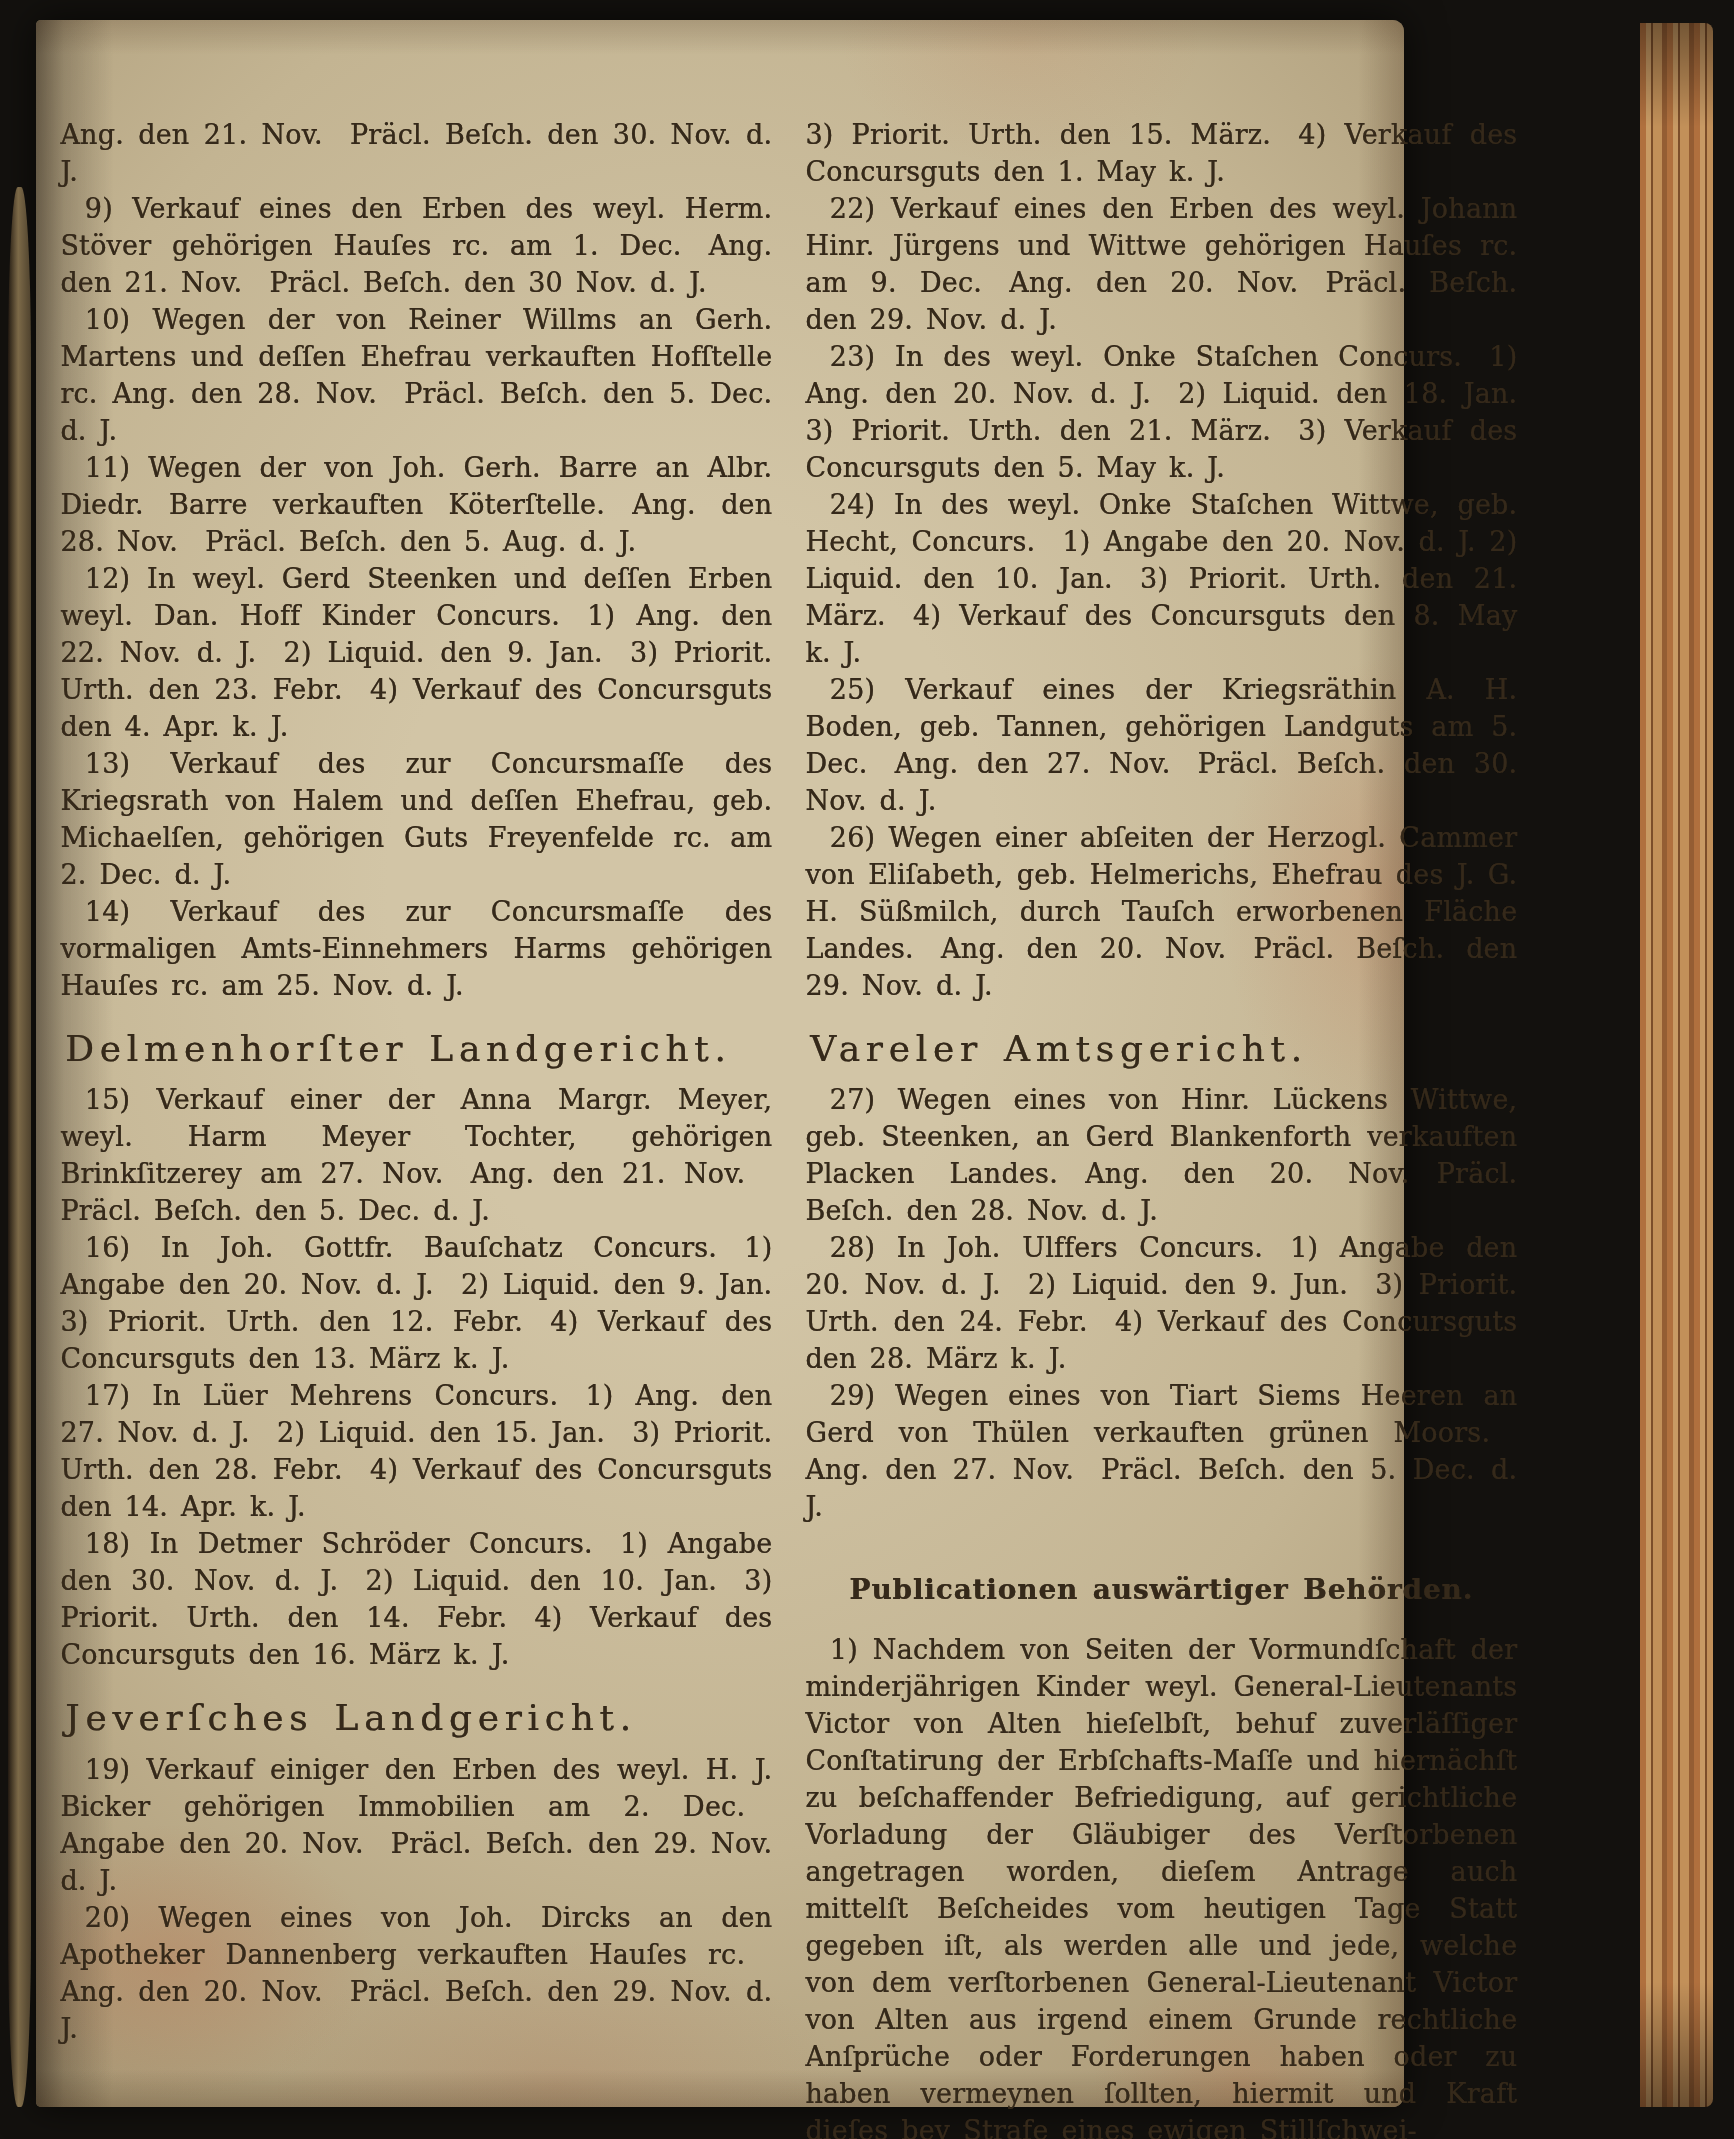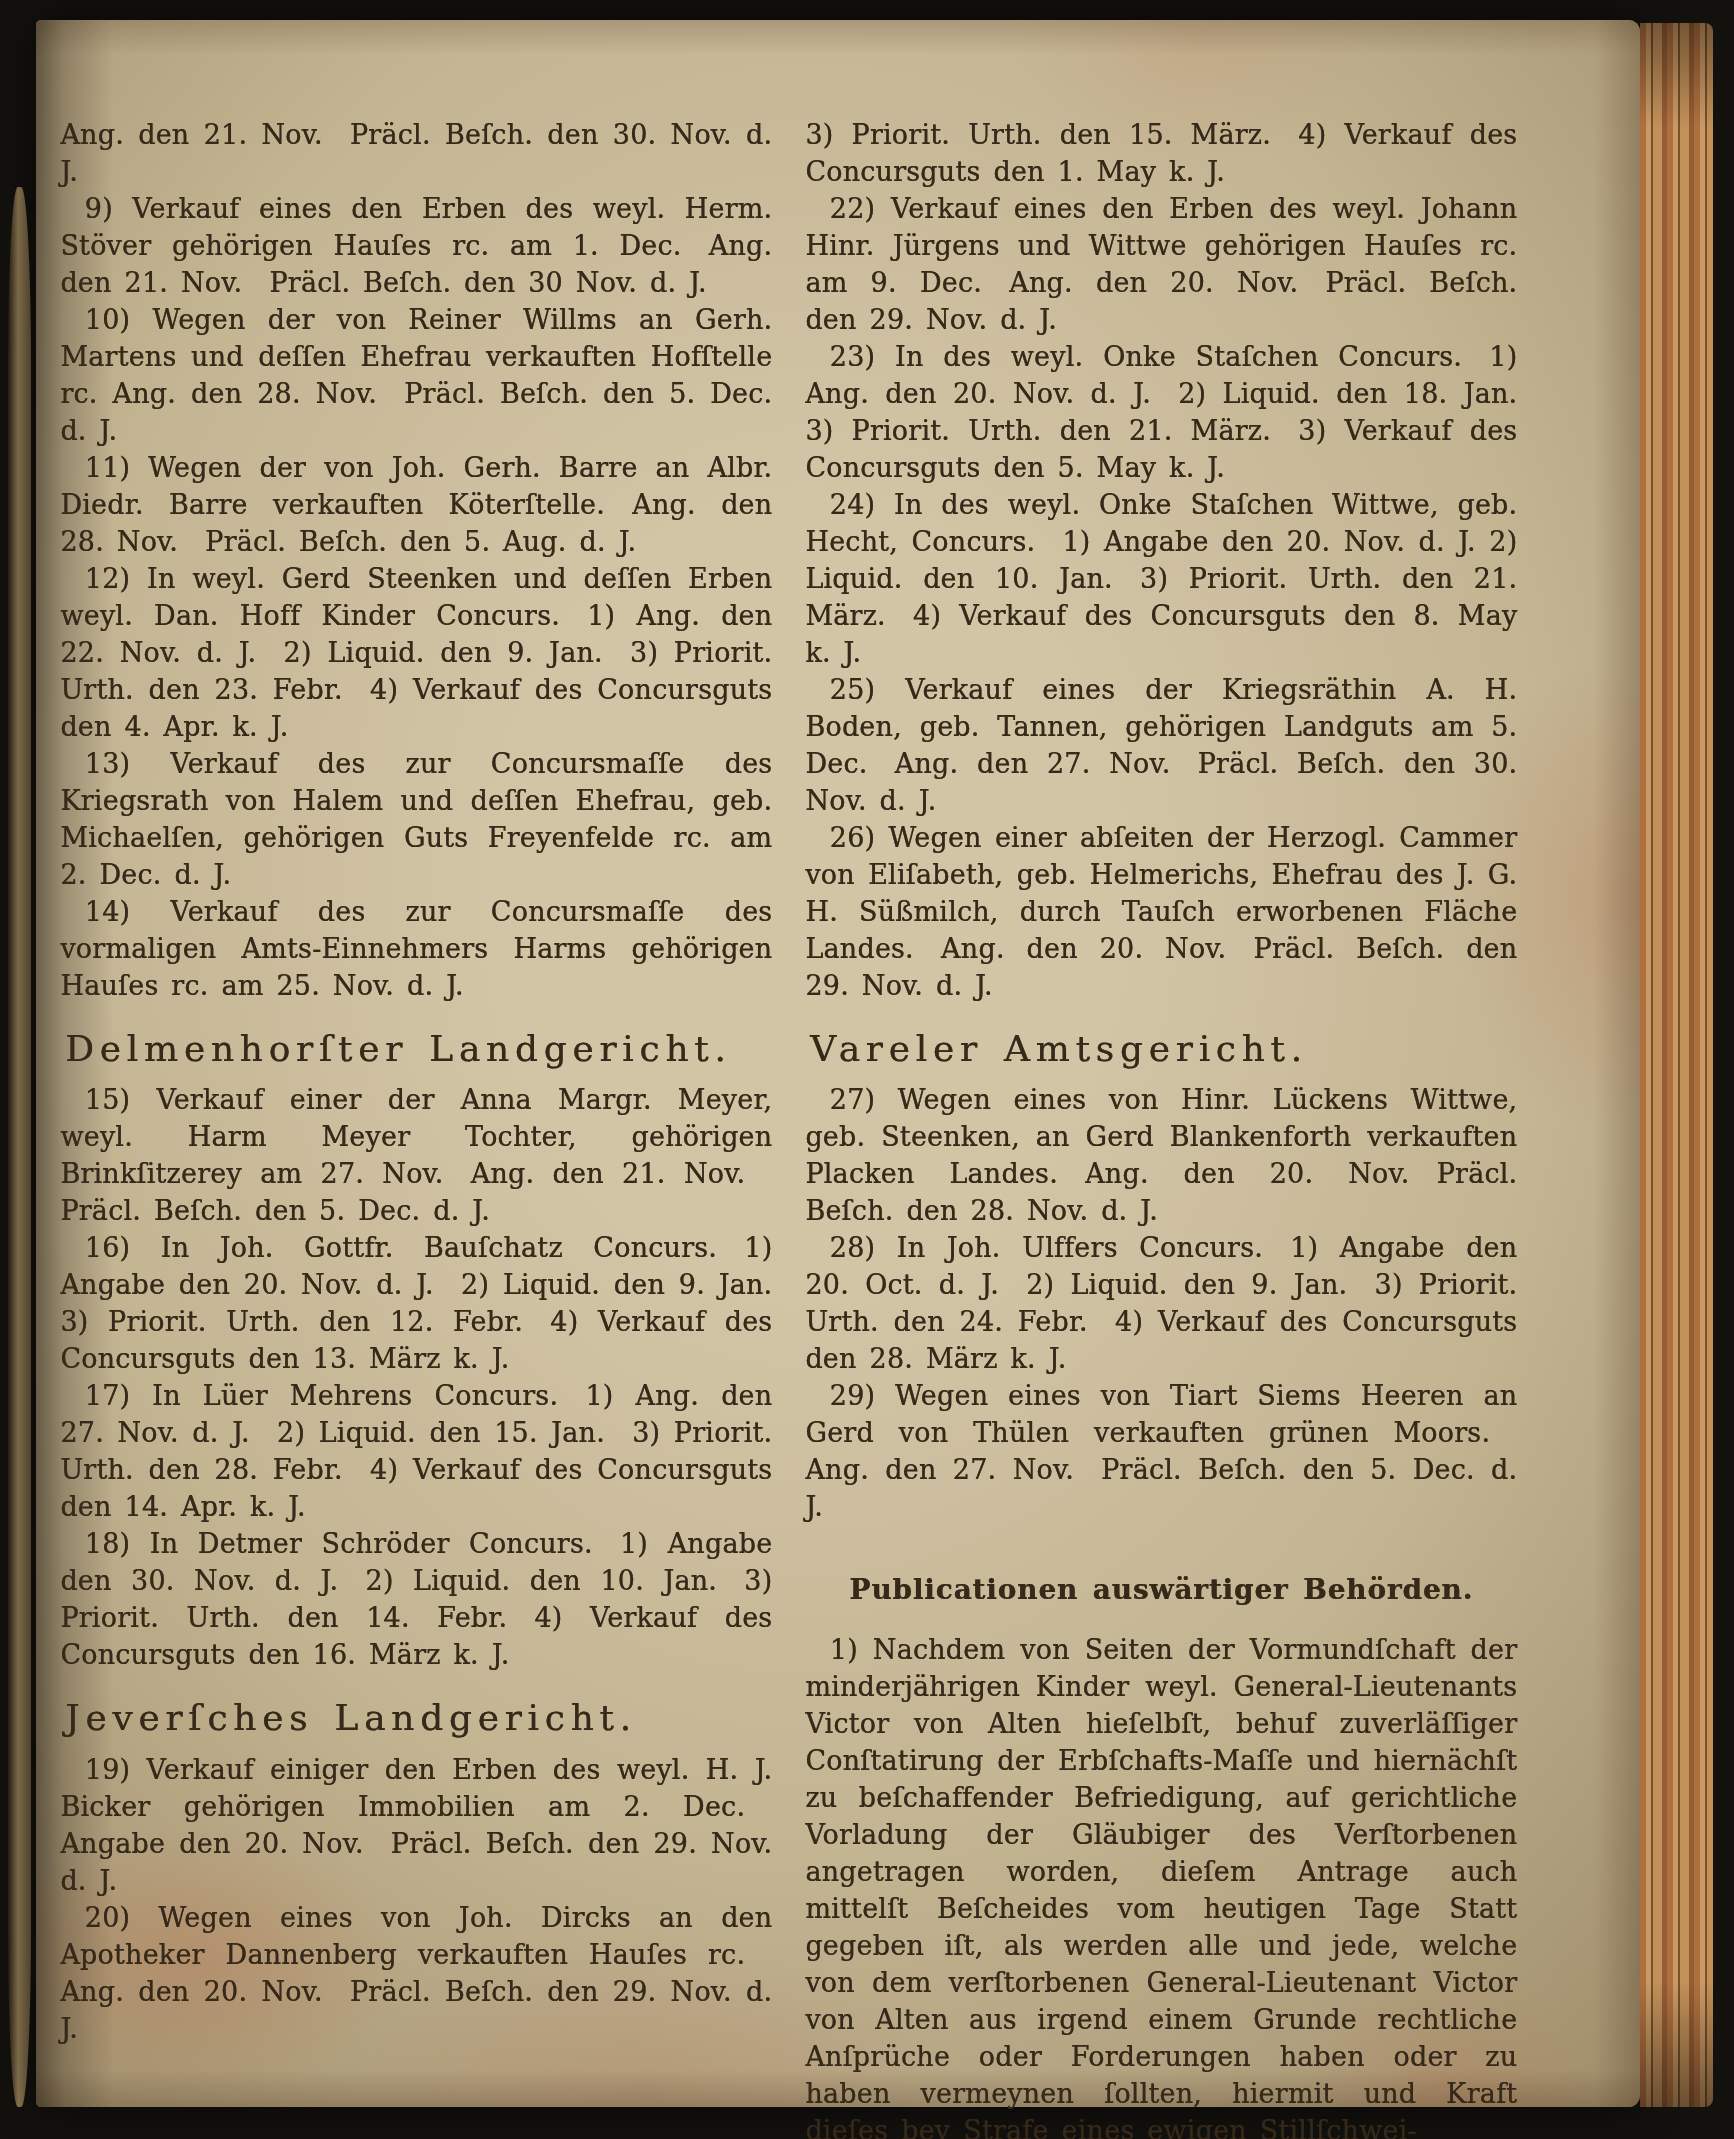--- a/index.html
+++ b/index.html
@@ -17,21 +17,21 @@
     width:1735px;height:2140px;position:relative;overflow:hidden;
     background:var(--background);
     font-family:"DejaVu Serif","Liberation Serif",serif;
   }
   .prev-sliver{
     position:absolute;left:8.1px;top:187px;width:23px;height:1920px;
     background:linear-gradient(90deg,#241b12 0%, #8d7852 45%, #6b5a3e 100%);
     border-radius:9.8px / 179px;
   }
   .page{
-    position:absolute;left:36px;top:19.5px;width:1604px;height:2087px;
+    position:absolute;left:36px;top:19.5px;width:1368px;height:2087px;
     background:
       radial-gradient(ellipse 293px 195px at 10% 93%, rgba(187,108,72,.30), transparent 70%),
       radial-gradient(ellipse 244px 342px at 99% 42%, rgba(187,108,72,.26), transparent 70%),
       radial-gradient(ellipse 211px 163px at 88% 99%, rgba(187,108,72,.22), transparent 70%),
       radial-gradient(ellipse 407px 211px at 38% 99%, rgba(170,100,70,.18), transparent 70%),
       radial-gradient(ellipse 260px 179px at 72% 1%, rgba(187,108,72,.12), transparent 70%),
       radial-gradient(ellipse 1220px 1545px at 48% 42%, var(--paper-light) 25%, var(--paper) 62%, var(--paper-dark) 100%);
     border-radius:4.9px 11.4px 11.4px 4.9px;
     box-shadow:0 0 39px rgba(0,0,0,.65);
   }
@@ -105,21 +105,21 @@
       </div>
     <div class="col">
         <p class="cont">3) Priorit. Urth. den 15. März. 4) Verkauf des Concursguts den 1. May k. J.</p>
         <p class="para">22) Verkauf eines den Erben des weyl. Johann Hinr. Jürgens und Wittwe gehörigen Hauſes rc. am 9. Dec. Ang. den 20. Nov. Präcl. Beſch. den 29. Nov. d. J.</p>
         <p class="para">23) In des weyl. Onke Staſchen Concurs. 1) Ang. den 20. Nov. d. J. 2) Liquid. den 18. Jan. 3) Priorit. Urth. den 21. März. 3) Verkauf des Concursguts den 5. May k. J.</p>
         <p class="para">24) In des weyl. Onke Staſchen Wittwe, geb. Hecht, Concurs. 1) Angabe den 20. Nov. d. J. 2) Liquid. den 10. Jan. 3) Priorit. Urth. den 21. März. 4) Verkauf des Concursguts den 8. May k. J.</p>
         <p class="para">25) Verkauf eines der Kriegsräthin A. H. Boden, geb. Tannen, gehörigen Landguts am 5. Dec. Ang. den 27. Nov. Präcl. Beſch. den 30. Nov. d. J.</p>
         <p class="para">26) Wegen einer abſeiten der Herzogl. Cammer von Eliſabeth, geb. Helmerichs, Ehefrau des J. G. H. Süßmilch, durch Tauſch erworbenen Fläche Landes. Ang. den 20. Nov. Präcl. Beſch. den 29. Nov. d. J.</p>
         <h3 class="heading">Vareler Amtsgericht.</h3>
         <p class="para">27) Wegen eines von Hinr. Lückens Wittwe, geb. Steenken, an Gerd Blankenforth verkauften Placken Landes. Ang. den 20. Nov. Präcl. Beſch. den 28. Nov. d. J.</p>
-        <p class="para">28) In Joh. Ulffers Concurs. 1) Angabe den 20. Oct. d. J. 2) Liquid. den 9. Jan. 3) Priorit. Urth. den 24. Febr. 4) Verkauf des Concursguts den 28. März k. J.</p>
+        <p class="para">28) In Joh. Ulffers Concurs. 1) Angabe den 20. Nov. d. J. 2) Liquid. den 9. Jun. 3) Priorit. Urth. den 24. Febr. 4) Verkauf des Concursguts den 28. März k. J.</p>
         <p class="para">29) Wegen eines von Tiart Siems Heeren an Gerd von Thülen verkauften grünen Moors. Ang. den 27. Nov. Präcl. Beſch. den 5. Dec. d. J.</p>
         <h2 class="heading-large">Publicationen auswärtiger Behörden.</h2>
         <p class="para">1) Nachdem von Seiten der Vormundſchaft der minderjährigen Kinder weyl. General-Lieutenants Victor von Alten hieſelbſt, behuf zuverläſſiger Conſtatirung der Erbſchafts-Maſſe und hiernächſt zu beſchaffender Befriedigung, auf gerichtliche Vorladung der Gläubiger des Verſtorbenen angetragen worden, dieſem Antrage auch mittelſt Beſcheides vom heutigen Tage Statt gegeben iſt, als werden alle und jede, welche von dem verſtorbenen General-Lieutenant Victor von Alten aus irgend einem Grunde rechtliche Anſprüche oder Forderungen haben oder zu haben vermeynen ſollten, hiermit und Kraft dieſes bey Strafe eines ewigen Stillſchwei-</p>
       </div>
   </div>
 </div>
 
 <div class="edge-stripes"></div>
 
 

